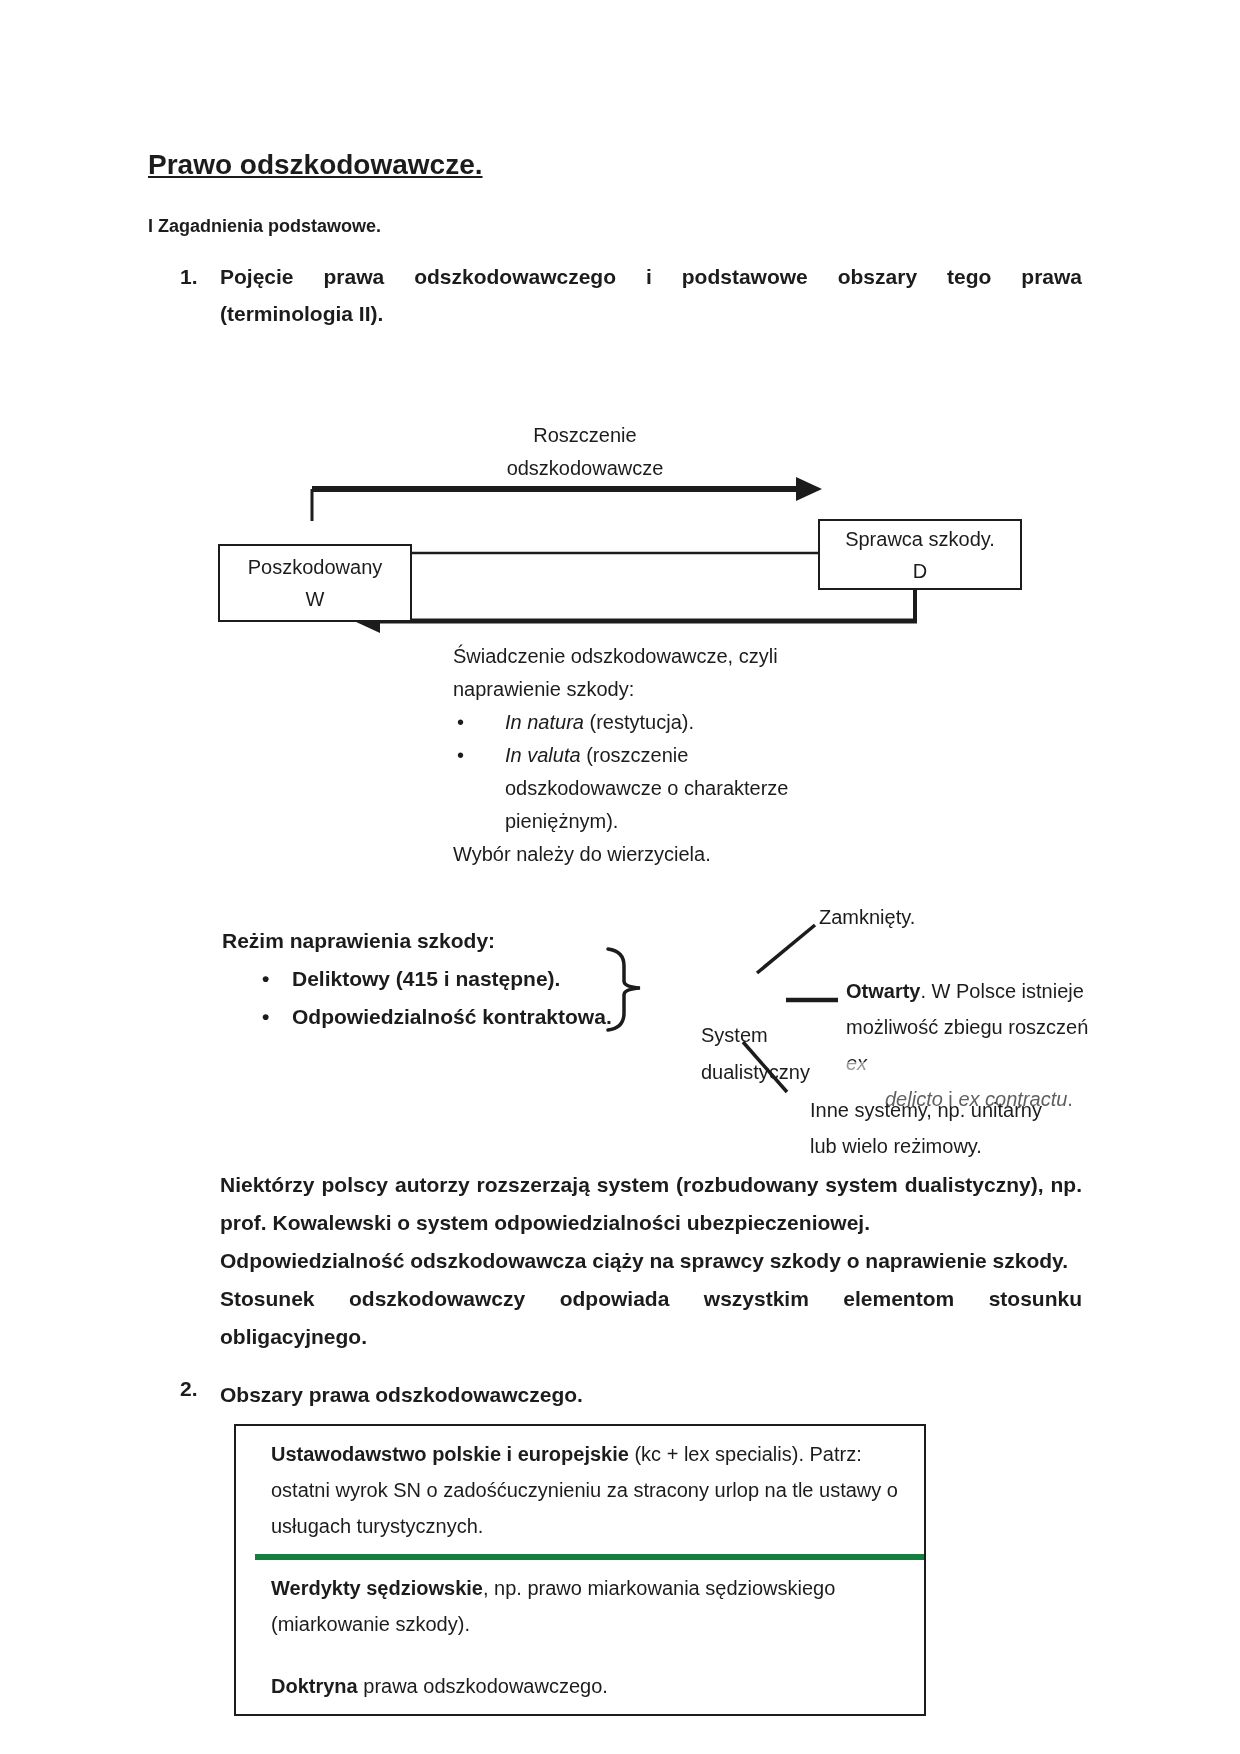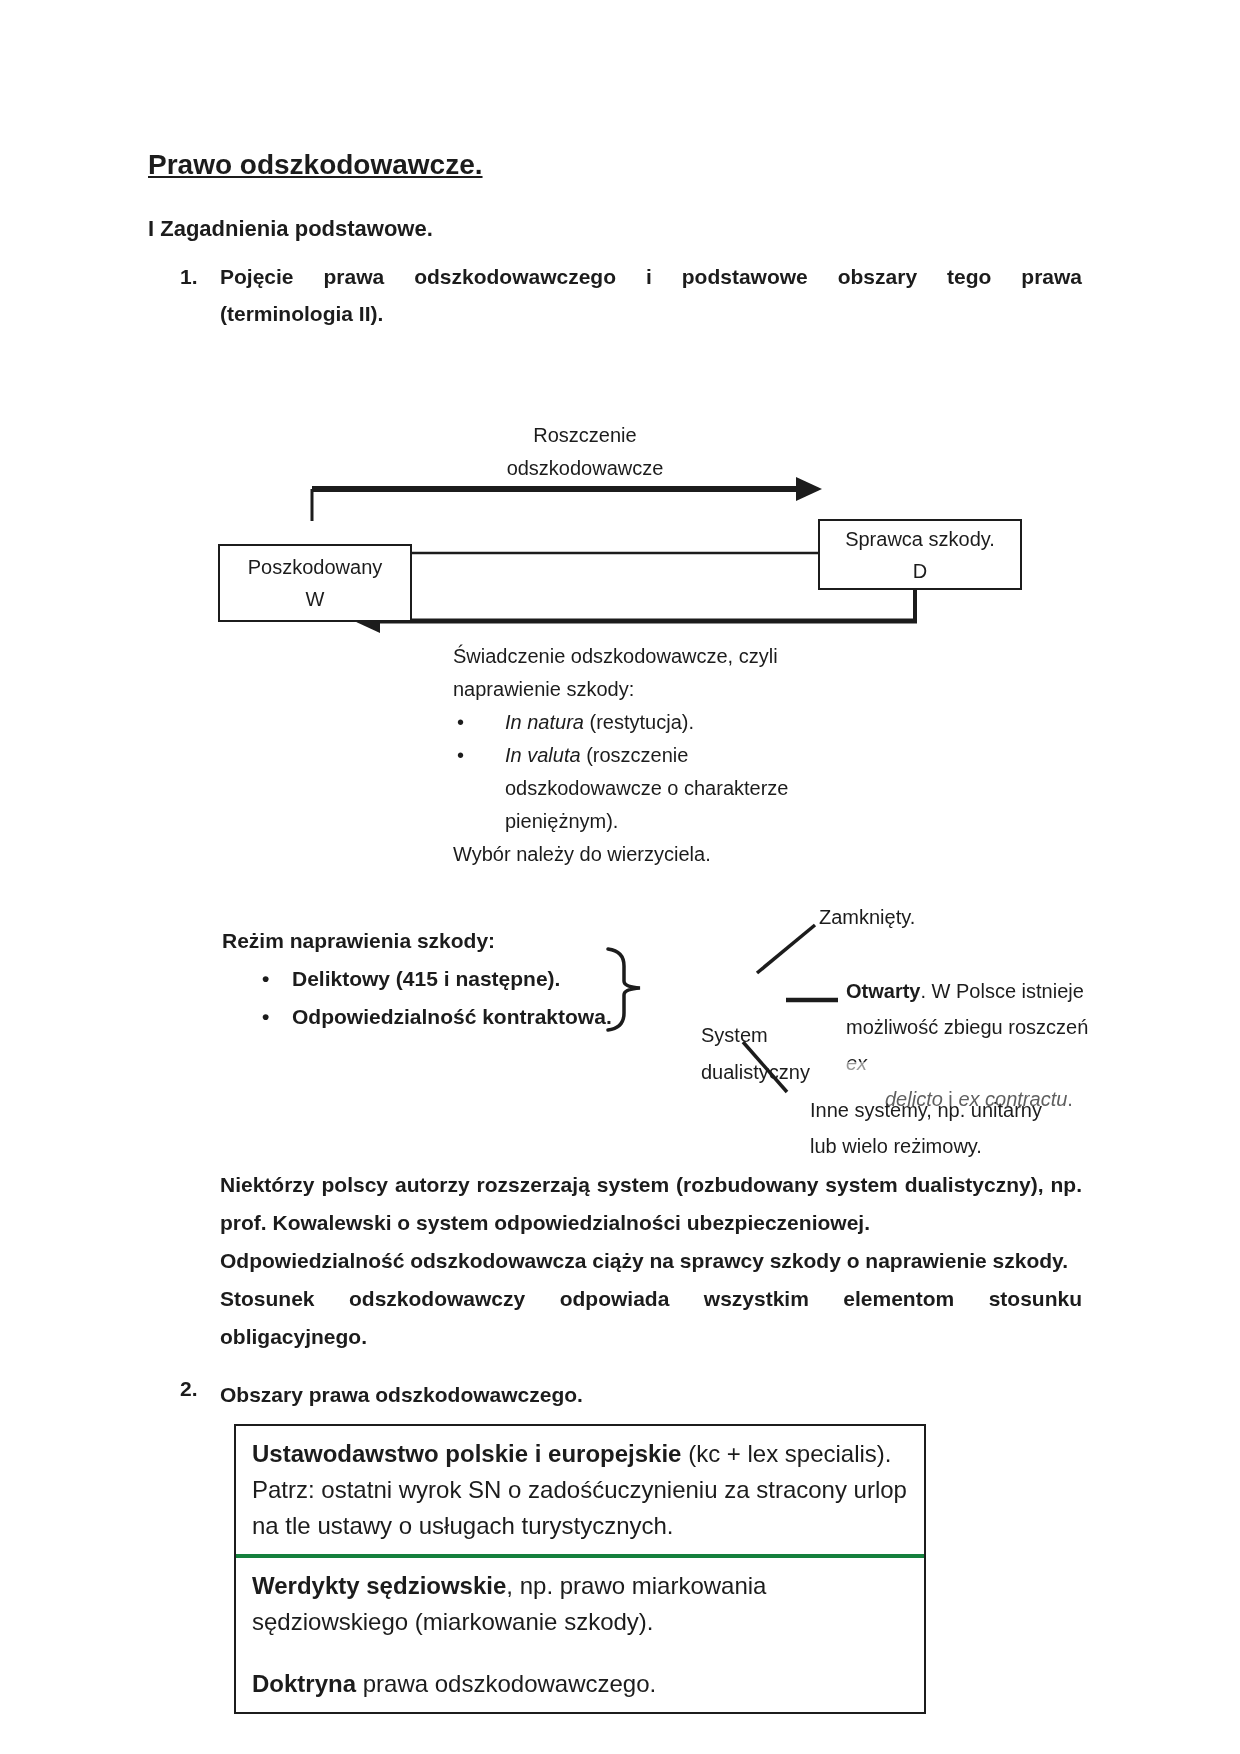--- a/index.html
+++ b/index.html
@@ -27,25 +27,26 @@
     justify-content: center;
     font-size: 20px;
     line-height: 32px;
     background: #ffffff;
   }
   .para > div:nth-child(1),
   .para > div:nth-child(4) { text-align: justify; text-align-last: justify; }
   .faded { color: #5f5f5f; margin-left: 39px; }
   .table {
     border: 2px solid #1c1c1c;
-    font-size: 24px;
+    font-size: 20px;
     line-height: 36px;
+    padding-left: 19px;
   }
   .cell { padding: 10px 16px; }
-  .cell + .cell { border-top: 4px solid #15803d; }
+  .cell + .cell { border-top: 6px solid #15803d; }
   .cell .gap { height: 26px; }
   svg.overlay {
     position: absolute;
     left: 0; top: 0;
     pointer-events: none;
   }
 </style>
 </head>
 <body>
 
@@ -64,21 +65,21 @@
     <polygon points="354,621 380,609 380,633" fill="#1c1c1c"></polygon>
 
     <path d="M 608 949 Q 624 951 624 966 L 624 981 Q 624 987 640 988 Q 624 989 624 995 L 624 1013 Q 624 1028 608 1030" fill="none" stroke="#1c1c1c" stroke-width="3.5" stroke-linecap="round"></path>
 
     <line x1="757" y1="973" x2="815" y2="925" stroke="#1c1c1c" stroke-width="3.5"></line>
     <line x1="786" y1="1000" x2="838" y2="1000" stroke="#1c1c1c" stroke-width="4.5"></line>
     <line x1="743" y1="1042" x2="787" y2="1092" stroke="#1c1c1c" stroke-width="3.5"></line>
   </svg>
 
   <div class="abs b" style="left:148px; top:149px; font-size:28px;text-decoration:underline;">Prawo odszkodowawcze.</div>
-  <div class="abs b" style="left:148px; top:216px; font-size:22px;">I Zagadnienia podstawowe.</div>
+  <div class="abs b" style="left:148px; top:216px; font-size:18px;">I Zagadnienia podstawowe.</div>
 
   <div class="abs b fs21" style="left:180px; top:258px;">1.</div>
   <div class="abs b fs21" style="left:220px; top:258px; width:862px;">
     <div class="jline">Pojęcie prawa odszkodowawczego i podstawowe obszary tego prawa</div>
     <div>(terminologia II).</div>
   </div>
 
   <div class="abs fs20 center" style="left:460px; top:419px; width:250px;">
     <div>Roszczenie</div>
     <div>odszkodowawcze</div>

